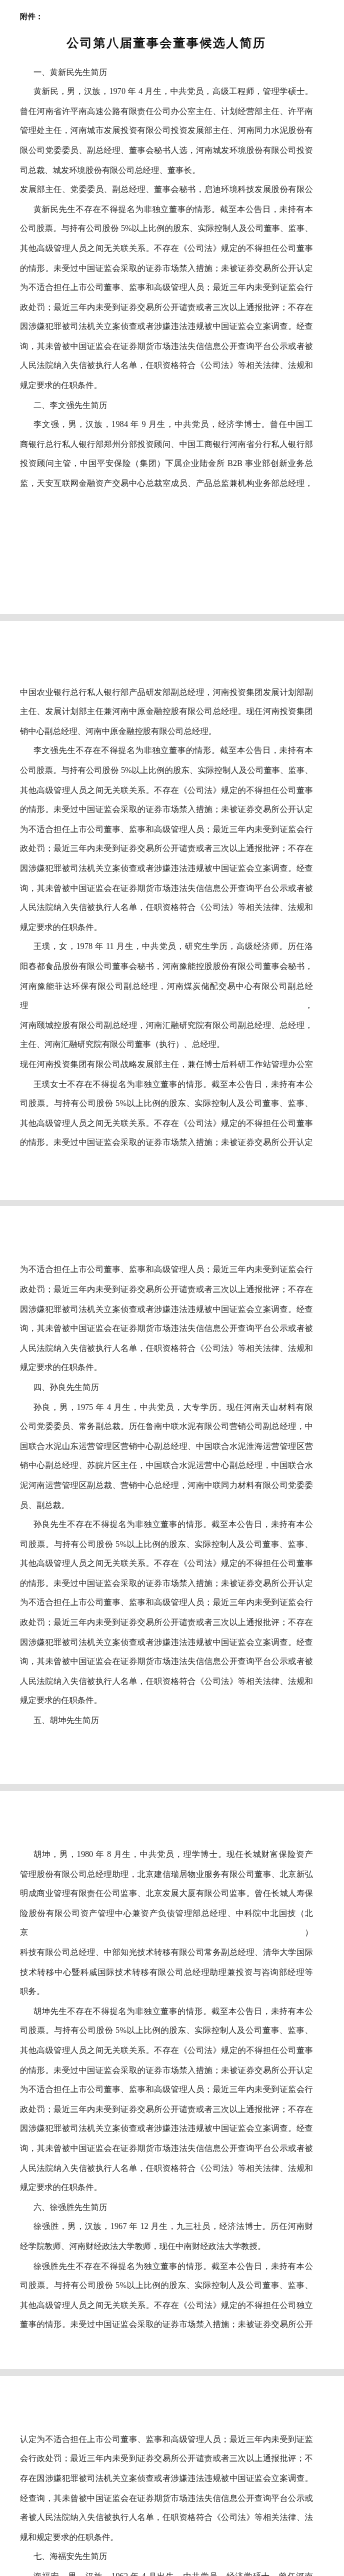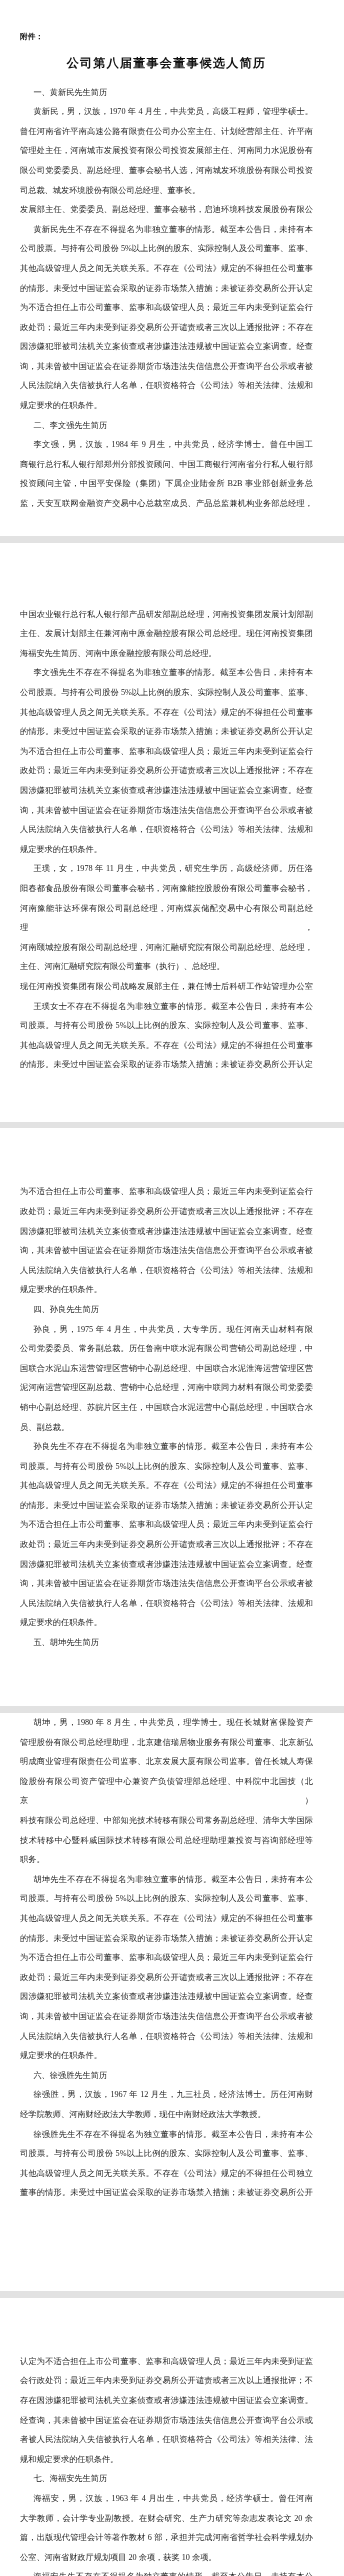--- a/index.html
+++ b/index.html
@@ -19,21 +19,21 @@
     font-family:Liberation Mono, monospace;font-weight:bold;
     font-size:12px;height:20.6px;line-height:20.6px;letter-spacing:1.3px;
     text-align:center;color:#111;margin:7.2px 0 8.2px 0;
   }
   .heading{font-size:8.2px;line-height:19.6px;color:#1c1c1c;text-indent:13.4px;}
 </style>
 </head>
 <body>
 
 <div class="doc">
-    <div class="page" style="height: 536px; padding-top: 27px;">
+    <div class="page" style="height: 614px; padding-top: 7px;">
       <div class="attach">附件：</div>
       <div class="title">公司第八届董事会董事候选人简历</div>
       <div class="heading">一、黄新民先生简历</div>
       <div class="line indent">黄新民，男，汉族，1970 年 4 月生，中共党员，高级工程师，管理学硕士。</div>
       <div class="line">曾任河南省许平南高速公路有限责任公司办公室主任、计划经营部主任、许平南</div>
       <div class="line">管理处主任，河南城市发展投资有限公司投资发展部主任、河南同力水泥股份有</div>
       <div class="line">限公司党委委员、副总经理、董事会秘书人选，河南城发环境股份有限公司投资</div>
       <div class="line end">司总裁、城发环境股份有限公司总经理、董事长。</div>
       <div class="line">发展部主任、党委委员、副总经理、董事会秘书，启迪环境科技发展股份有限公</div>
       <div class="line indent">黄新民先生不存在不得提名为非独立董事的情形。截至本公告日，未持有本</div>
@@ -49,21 +49,21 @@
       <div class="heading">二、李文强先生简历</div>
       <div class="line indent">李文强，男，汉族，1984 年 9 月生，中共党员，经济学博士。曾任中国工</div>
       <div class="line">商银行总行私人银行部郑州分部投资顾问、中国工商银行河南省分行私人银行部</div>
       <div class="line">投资顾问主管，中国平安保险（集团）下属企业陆金所 B2B 事业部创新业务总</div>
       <div class="line">监，天安互联网金融资产交易中心总裁室成员、产品总监兼机构业务部总经理，</div>
     </div>
     <div class="gap"></div>
     <div class="page" style="height: 579px; padding-top: 62px;">
       <div class="line">中国农业银行总行私人银行部产品研发部副总经理，河南投资集团发展计划部副</div>
       <div class="line">主任、发展计划部主任兼河南中原金融控股有限公司总经理。现任河南投资集团</div>
-      <div class="line end">海福安先生简历、河南中原金融控股有限公司总经理。</div>
+      <div class="line end">销中心副总经理、河南中原金融控股有限公司总经理。</div>
       <div class="line indent">李文强先生不存在不得提名为非独立董事的情形。截至本公告日，未持有本</div>
       <div class="line">公司股票。与持有公司股份 5%以上比例的股东、实际控制人及公司董事、监事、</div>
       <div class="line">其他高级管理人员之间无关联关系。不存在《公司法》规定的不得担任公司董事</div>
       <div class="line">的情形。未受过中国证监会采取的证券市场禁入措施；未被证券交易所公开认定</div>
       <div class="line">为不适合担任上市公司董事、监事和高级管理人员；最近三年内未受到证监会行</div>
       <div class="line">政处罚；最近三年内未受到证券交易所公开谴责或者三次以上通报批评；不存在</div>
       <div class="line">因涉嫌犯罪被司法机关立案侦查或者涉嫌违法违规被中国证监会立案调查。经查</div>
       <div class="line">询，其未曾被中国证监会在证券期货市场违法失信信息公开查询平台公示或者被</div>
       <div class="line">人民法院纳入失信被执行人名单，任职资格符合《公司法》等相关法律、法规和</div>
       <div class="line end">规定要求的任职条件。</div>
@@ -83,37 +83,37 @@
       <div class="line">为不适合担任上市公司董事、监事和高级管理人员；最近三年内未受到证监会行</div>
       <div class="line">政处罚；最近三年内未受到证券交易所公开谴责或者三次以上通报批评；不存在</div>
       <div class="line">因涉嫌犯罪被司法机关立案侦查或者涉嫌违法违规被中国证监会立案调查。经查</div>
       <div class="line">询，其未曾被中国证监会在证券期货市场违法失信信息公开查询平台公示或者被</div>
       <div class="line">人民法院纳入失信被执行人名单，任职资格符合《公司法》等相关法律、法规和</div>
       <div class="line end">规定要求的任职条件。</div>
       <div class="heading">四、孙良先生简历</div>
       <div class="line indent">孙良，男，1975 年 4 月生，中共党员，大专学历。现任河南天山材料有限</div>
       <div class="line">公司党委委员、常务副总裁。历任鲁南中联水泥有限公司营销公司副总经理，中</div>
       <div class="line">国联合水泥山东运营管理区营销中心副总经理、中国联合水泥淮海运营管理区营</div>
+      <div class="line">销中心副总经理、苏皖片区主任，中国联合水泥运营中心副总经理，中国联合水</div>
       <div class="line">泥河南运营管理区副总裁、营销中心总经理，河南中联同力材料有限公司党委委</div>
-      <div class="line">销中心副总经理、苏皖片区主任，中国联合水泥运营中心副总经理，中国联合水</div>
       <div class="line end">员、副总裁。</div>
       <div class="line indent">孙良先生不存在不得提名为非独立董事的情形。截至本公告日，未持有本公</div>
       <div class="line">司股票。与持有公司股份 5%以上比例的股东、实际控制人及公司董事、监事、</div>
       <div class="line">其他高级管理人员之间无关联关系。不存在《公司法》规定的不得担任公司董事</div>
       <div class="line">的情形。未受过中国证监会采取的证券市场禁入措施；未被证券交易所公开认定</div>
       <div class="line">为不适合担任上市公司董事、监事和高级管理人员；最近三年内未受到证监会行</div>
       <div class="line">政处罚；最近三年内未受到证券交易所公开谴责或者三次以上通报批评；不存在</div>
       <div class="line">因涉嫌犯罪被司法机关立案侦查或者涉嫌违法违规被中国证监会立案调查。经查</div>
       <div class="line">询，其未曾被中国证监会在证券期货市场违法失信信息公开查询平台公示或者被</div>
       <div class="line">人民法院纳入失信被执行人名单，任职资格符合《公司法》等相关法律、法规和</div>
       <div class="line end">规定要求的任职条件。</div>
       <div class="heading">五、胡坤先生简历</div>
     </div>
     <div class="gap"></div>
-    <div class="page" style="height: 578px; ">
+    <div class="page" style="height: 578px; padding-top: 54px;">
       <div class="line indent">胡坤，男，1980 年 8 月生，中共党员，理学博士。现任长城财富保险资产</div>
       <div class="line">管理股份有限公司总经理助理，北京建信瑞居物业服务有限公司董事、北京新弘</div>
       <div class="line">明成商业管理有限责任公司监事、北京发展大厦有限公司监事。曾任长城人寿保</div>
       <div class="line">险股份有限公司资产管理中心兼资产负债管理部总经理、中科院中北国技（北京）</div>
       <div class="line">科技有限公司总经理、中部知光技术转移有限公司常务副总经理、清华大学国际</div>
       <div class="line">技术转移中心暨科威国际技术转移有限公司总经理助理兼投资与咨询部经理等</div>
       <div class="line end">职务。</div>
       <div class="line indent">胡坤先生不存在不得提名为非独立董事的情形。截至本公告日，未持有本公</div>
       <div class="line">司股票。与持有公司股份 5%以上比例的股东、实际控制人及公司董事、监事、</div>
       <div class="line">其他高级管理人员之间无关联关系。不存在《公司法》规定的不得担任公司董事</div>

